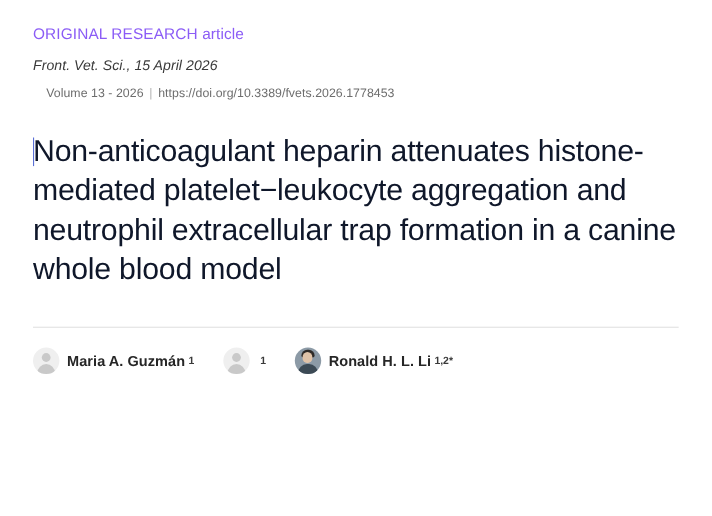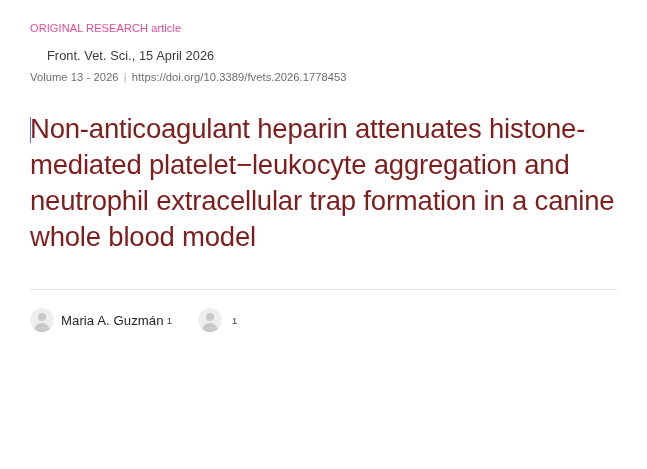--- a/index.html
+++ b/index.html
@@ -16,60 +16,61 @@
   }
   .page {
     box-sizing: border-box;
     width: 647px;
     height: 469px;
     padding: 18px 30px 0 30px;
     position: relative;
   }
 
   .article-type {
-    font-size: 11px;
-    color: #ec4899;
+    font-size: 14px;
+    color: #8b5cf6;
     letter-spacing: 0.1px;
     margin: 4px 0 14px 0;
     font-weight: 400;
   }
   .article-type .type-strong {
     font-weight: 400;
   }
 
   .meta-line {
     font-size: 12.8px;
     color: #3a3a3a;
-    margin: 0 0 8px 17px;
+    margin: 0 0 8px 0;
     letter-spacing: 0.05px;
+    font-style: italic;
   }
   .meta-line.second {
     margin-bottom: 9px;
   }
 
   .vol-line {
     font-size: 11.2px;
     color: #6d6d6d;
-    margin: 0;
+    margin: 12px;
     letter-spacing: 0.05px;
   }
   .vol-line .sep {
     color: #b5b5b5;
     padding: 0 2px;
   }
   .vol-line .doi {
     color: #6d6d6d;
     text-decoration: none;
   }
 
   .title {
     font-size: 27.5px;
     line-height: 1.31;
     font-weight: 400;
-    color: #7f1d1d;
+    color: #0f172a;
     margin: 28px 0 0 0;
     letter-spacing: -0.2px;
     max-width: 612px;
   }
 
   .caret {
     display: inline-block;
     width: 1px;
     height: 26px;
     background: #5a6fd6;
@@ -87,20 +88,21 @@
     display: flex;
     align-items: center;
     margin-top: 18px;
     gap: 0;
   }
   .author {
     display: flex;
     align-items: center;
     margin-right: 26px;
     white-space: nowrap;
+    font-weight: bold;
   }
   .avatar {
     width: 24px;
     height: 24px;
     border-radius: 50%;
     background: #efefef;
     margin-right: 7px;
     position: relative;
     overflow: hidden;
     flex: none;
@@ -196,16 +198,25 @@
     </div>
 
     <div class="author">
       <span class="avatar">
         <span class="head"></span>
         <span class="body"></span>
       </span>
       <span class="aff">1</span>
     </div>
 
+    <div class="author">
+      <span class="avatar photo">
+        <span class="hair"></span>
+        <span class="head"></span>
+        <span class="body"></span>
+      </span>
+      <span class="author-name">Ronald H. L. Li</span>
+      <span class="aff">1,2*</span>
+    </div>
 
   </div>
 
 </div>
 
 </body></html>

